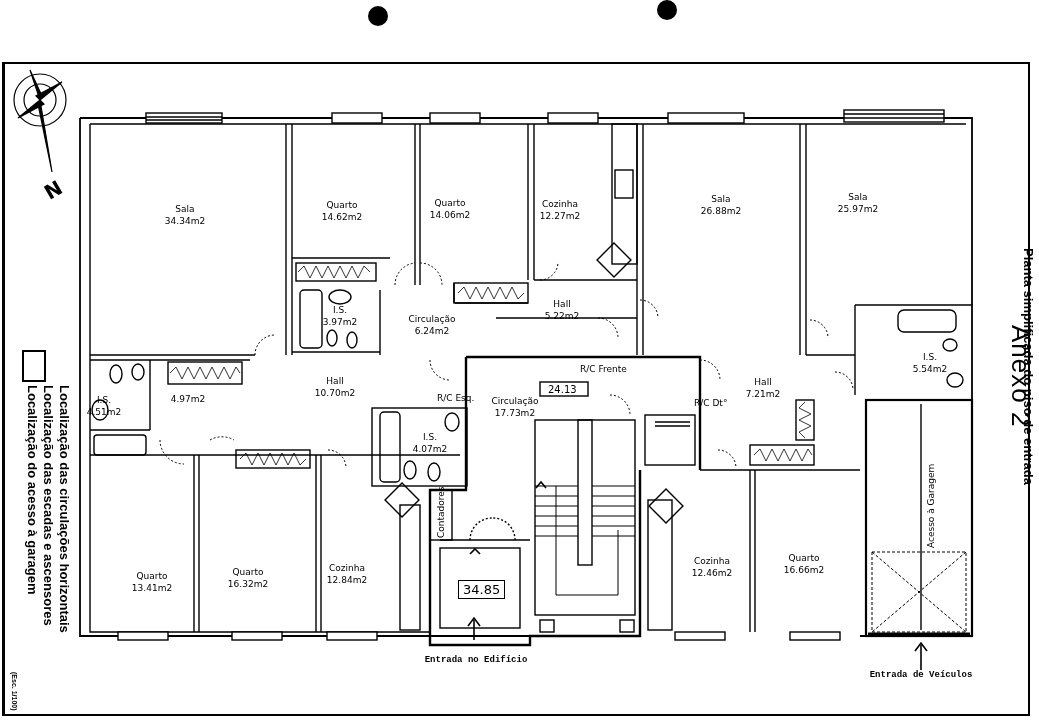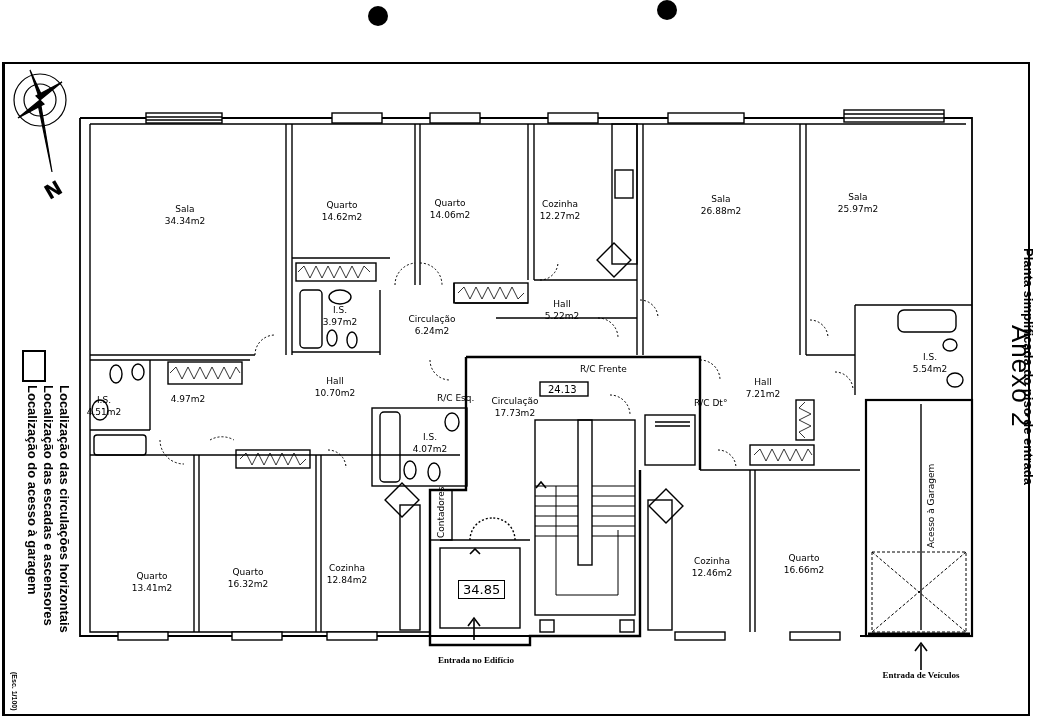--- a/index.html
+++ b/index.html
@@ -2,21 +2,21 @@
 <html><head>
 <meta charset="utf-8">
 <style>
   html, body { margin: 0; padding: 0; background: #ffffff; }
   body { width: 1039px; height: 720px; position: relative; overflow: hidden; font-family: "DejaVu Sans", sans-serif; color: #000; }
   .hole { position: absolute; width: 20px; height: 20px; border-radius: 50%; background: #000; }
   .sheet { position: absolute; left: 2px; top: 62px; width: 1028px; height: 654px; border: 2px solid #000; border-left-width: 3px; box-sizing: border-box; }
   svg.plan { position: absolute; left: 0; top: 0; }
   .lbl { position: absolute; text-align: center; font-family: "DejaVu Sans", sans-serif; font-size: 9px; line-height: 12px; white-space: nowrap; transform: translateX(-50%); }
   .lbl span { display: block; }
-  .bold-lbl { position: absolute; font-family: Liberation Serif, serif; font-weight: bold; font-size: 9px; white-space: nowrap; transform: translateX(-50%); }
+  .bold-lbl { position: absolute; font-family: Liberation Mono, monospace; font-weight: bold; font-size: 9px; white-space: nowrap; transform: translateX(-50%); }
   .small { position: absolute; font-family: "DejaVu Sans", sans-serif; font-size: 9px; white-space: nowrap; }
   .boxed { position: absolute; border: 1px solid #000; font-family: "DejaVu Sans", sans-serif; font-size: 13px; padding: 1px 4px; background: #fff; }
   .vtext { position: absolute; transform-origin: left top; transform: rotate(90deg); white-space: nowrap; font-family: "Liberation Sans", sans-serif; }
   .vtext-ccw { position: absolute; transform-origin: left top; transform: rotate(-90deg); white-space: nowrap; font-family: "DejaVu Sans", sans-serif; font-size: 9px; }
   .title-main { font-size: 26px; letter-spacing: 1px; }
   .title-sub { font-size: 13px; font-weight: bold; }
   .legend-box { position: absolute; left: 22px; top: 350px; width: 20px; height: 28px; border: 2px solid #000; }
   .legend-line { font-size: 13px; font-weight: bold; line-height: 16px; }
   .scale { font-size: 7px; font-weight: bold; }
 </style>

